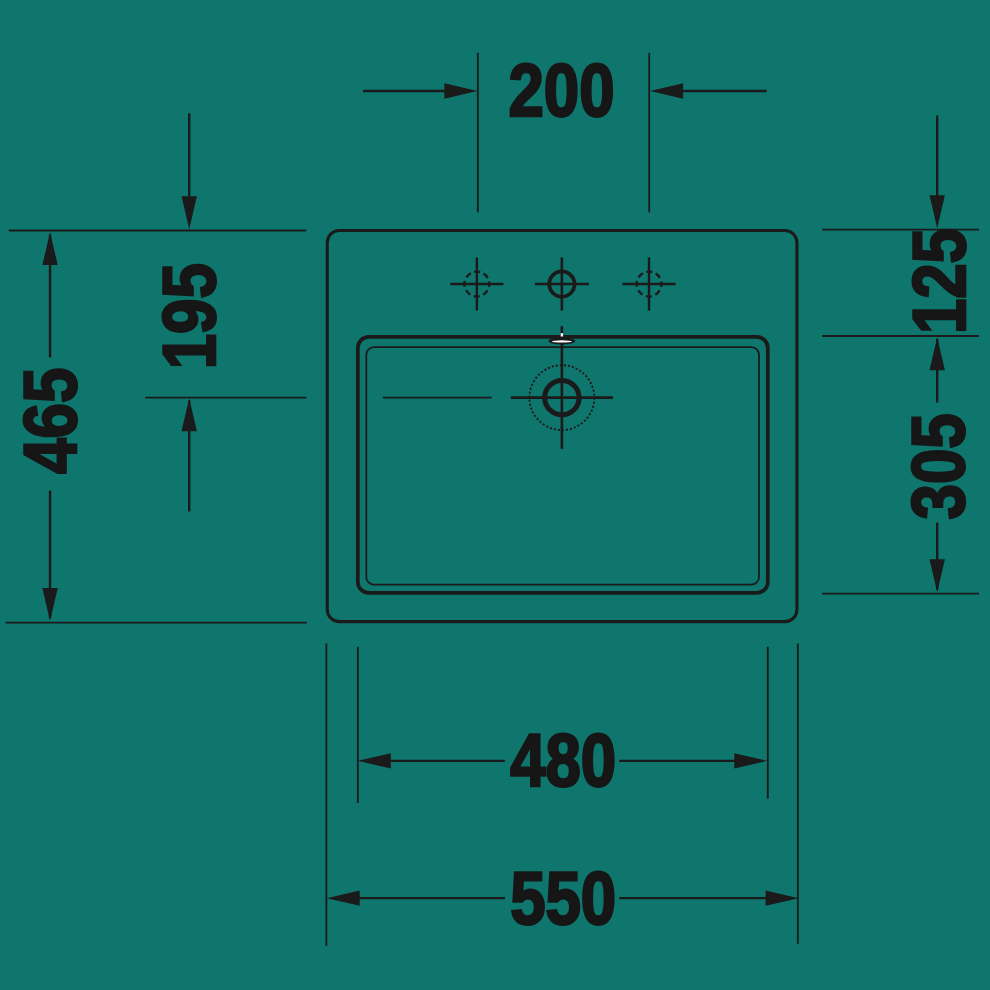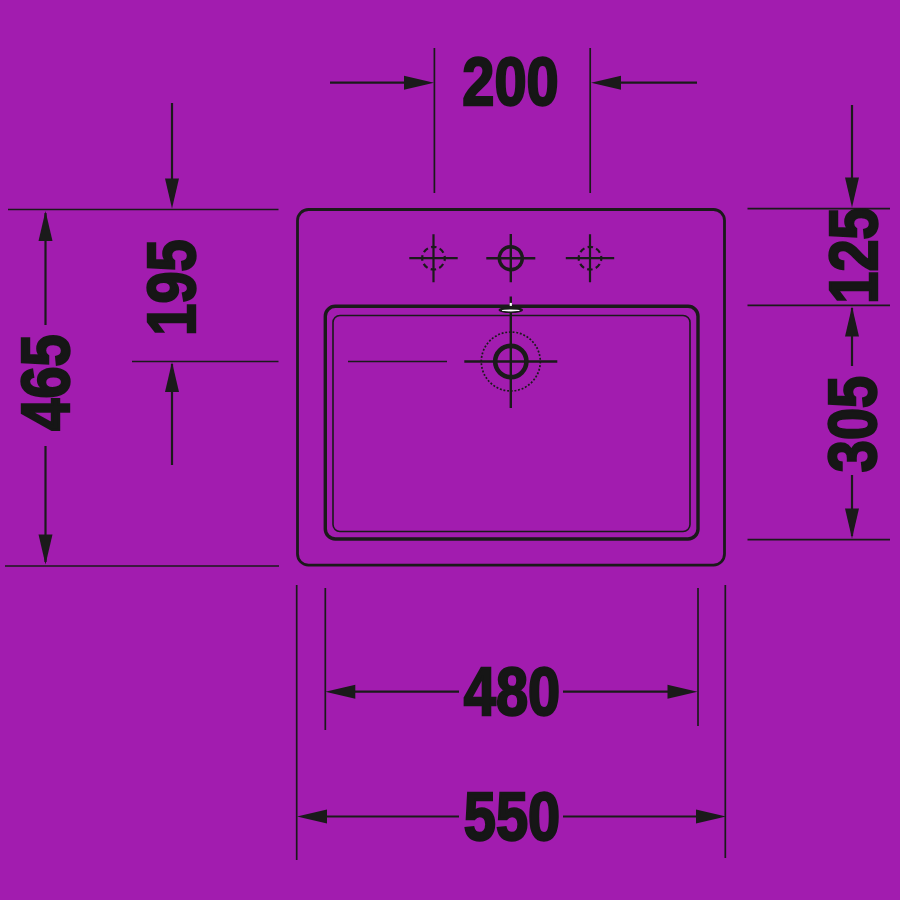--- a/index.html
+++ b/index.html
@@ -1,16 +1,16 @@
 <!DOCTYPE html>
 <html><head>
 <meta charset="utf-8">
 <style>
   html,body{margin:0;padding:0;background:#ffffff;}
-  #stage{width:900px;height:900px;position:relative;background:#a21caf;}
+  #stage{width:900px;height:900px;position:relative;background:#0f766e;}
   svg{display:block;}
   text{font-family:"Liberation Sans",sans-serif;font-weight:bold;fill:#161616;}
 </style>
 </head>
 <body>
 
 <div id="stage">
 <svg width="900" height="900" viewBox="0 0 900 900">
   <g stroke="#1a1a1a" fill="none" stroke-linecap="butt">
 

